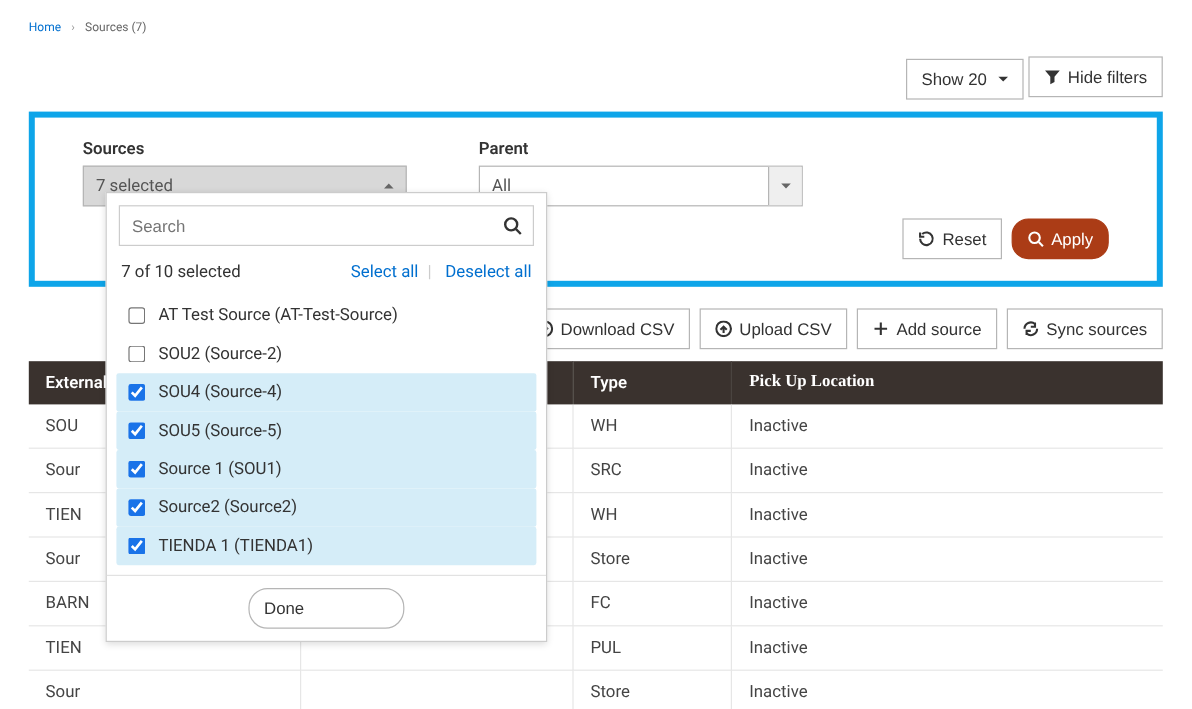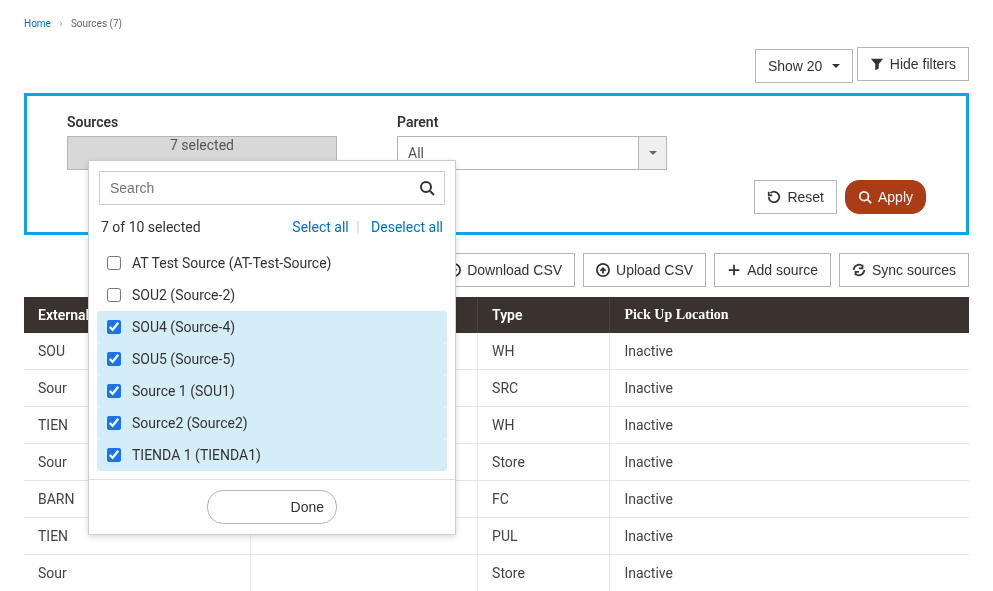--- a/index.html
+++ b/index.html
@@ -22,35 +22,34 @@
     background: #fff;
     padding: 6px 12px; font-size: 14px; cursor: pointer;
     color: #333;
     height: 34px;
   }
   .btn svg { width: 14px; height: 14px; }
   .btn .caret-down { border: 4px solid transparent; border-top-color: #333; margin-left:4px; margin-top:4px; }
   .btn.primary { background: #ab3c16; border-color: #ab3c16; color: #fff; border-radius: 14px; }
   .btn.primary svg { stroke: #fff; }
   .filter-box {
-    border: 3px solid #0ea5e9;
+    border: 5px solid #0ea5e9;
     padding: 18px 40px 18px 40px;
     position: relative;
     margin-bottom: 18px;
   }
   .filter-row { display: flex; gap: 60px; }
   .filter-col label.field-label { display:block; font-weight: 600; font-size: 14px; margin-bottom: 6px; }
   .select-btn {
     width: 270px; height: 34px;
     border: 1px solid #b5b5b5;
     background: #d8d8d8;
     display: flex; align-items: center; justify-content: space-between;
     padding: 0 10px; cursor: pointer;
     color:#555;
-    flex-direction:column;
   }
   .select-btn .caret-up {
     border: 4px solid transparent; border-bottom-color: #666; margin-bottom:4px;
   }
   .parent-select {
     width: 270px; height: 34px;
     border: 1px solid #b5b5b5;
     display: flex; align-items: stretch;
     cursor: pointer; color:#555;
     background:#fff;
@@ -113,21 +112,21 @@
     padding: 6px 6px; border-radius:2px;
   }
   .dropdown-panel .opt.selected { background: #d5edf8; }
   .dropdown-panel .opt input[type=checkbox]{
     width:14px; height:14px; accent-color:#1a73e8;
   }
   .dropdown-panel .footer {
     border-top:1px solid #e2e2e2;
     padding: 10px; text-align:center;
   }
-  .dropdown-panel .footer .btn { width: 130px; justify-content:flex-end;border-radius:16px; }
+  .dropdown-panel .footer .btn { width: 130px; justify-content:flex-start;border-radius:16px; }
 
   .col-ext { width: 24%; }
   .col-name { width: 24%; }
   .col-type { width: 14%; }
   .col-pick { width: 38%; font-family: Liberation Serif, serif; }
 
   svg.stroke-icon { stroke:#333; fill:none; stroke-width:2; }
 </style>
 </head>
 <body>

